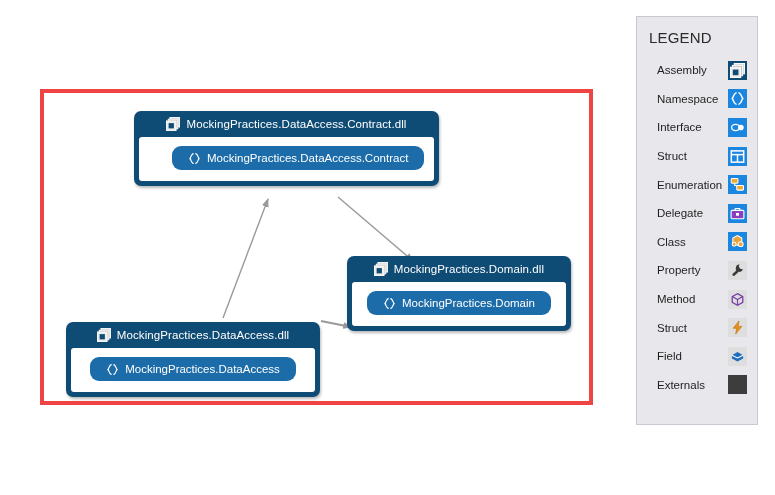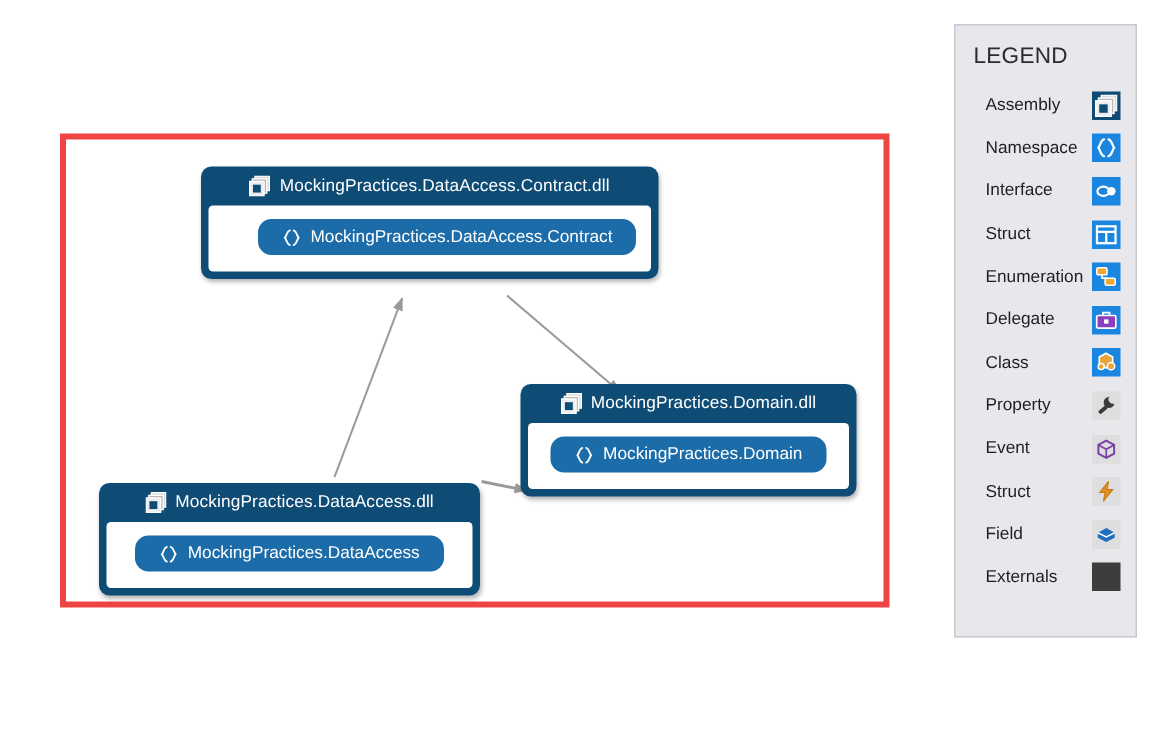--- a/index.html
+++ b/index.html
@@ -329,21 +329,21 @@
       <span class="legend-label">Property</span>
       <span class="legend-icon lg-gray">
         <svg width="15" height="15" viewBox="0 0 16 16">
           <path d="M10.6 1.8 a3.9 3.9 0 1 0 3.2 4.9 l-2.4 -0.3 -1.6 -1.6 -0.3 -2.4 z" fill="#3b3b3b"></path>
           <rect x="2" y="9.4" width="7.4" height="2.8" rx="1.2" fill="#3b3b3b" transform="rotate(-40 5.7 10.8)"></rect>
         </svg>
       </span>
     </div>
 
     <div class="legend-row">
-      <span class="legend-label">Event</span>
+      <span class="legend-label">Method</span>
       <span class="legend-icon lg-gray">
         <svg width="15" height="15" viewBox="0 0 16 16">
           <path d="M8 1.8 L13.6 4.9 L13.6 11.1 L8 14.2 L2.4 11.1 L2.4 4.9 Z" fill="none" stroke="#7b3fa8" stroke-width="1.4"></path>
           <path d="M2.4 4.9 L8 8 L13.6 4.9 M8 8 L8 14.2" fill="none" stroke="#7b3fa8" stroke-width="1.2"></path>
         </svg>
       </span>
     </div>
 
     <div class="legend-row">
       <span class="legend-label">Struct</span>

